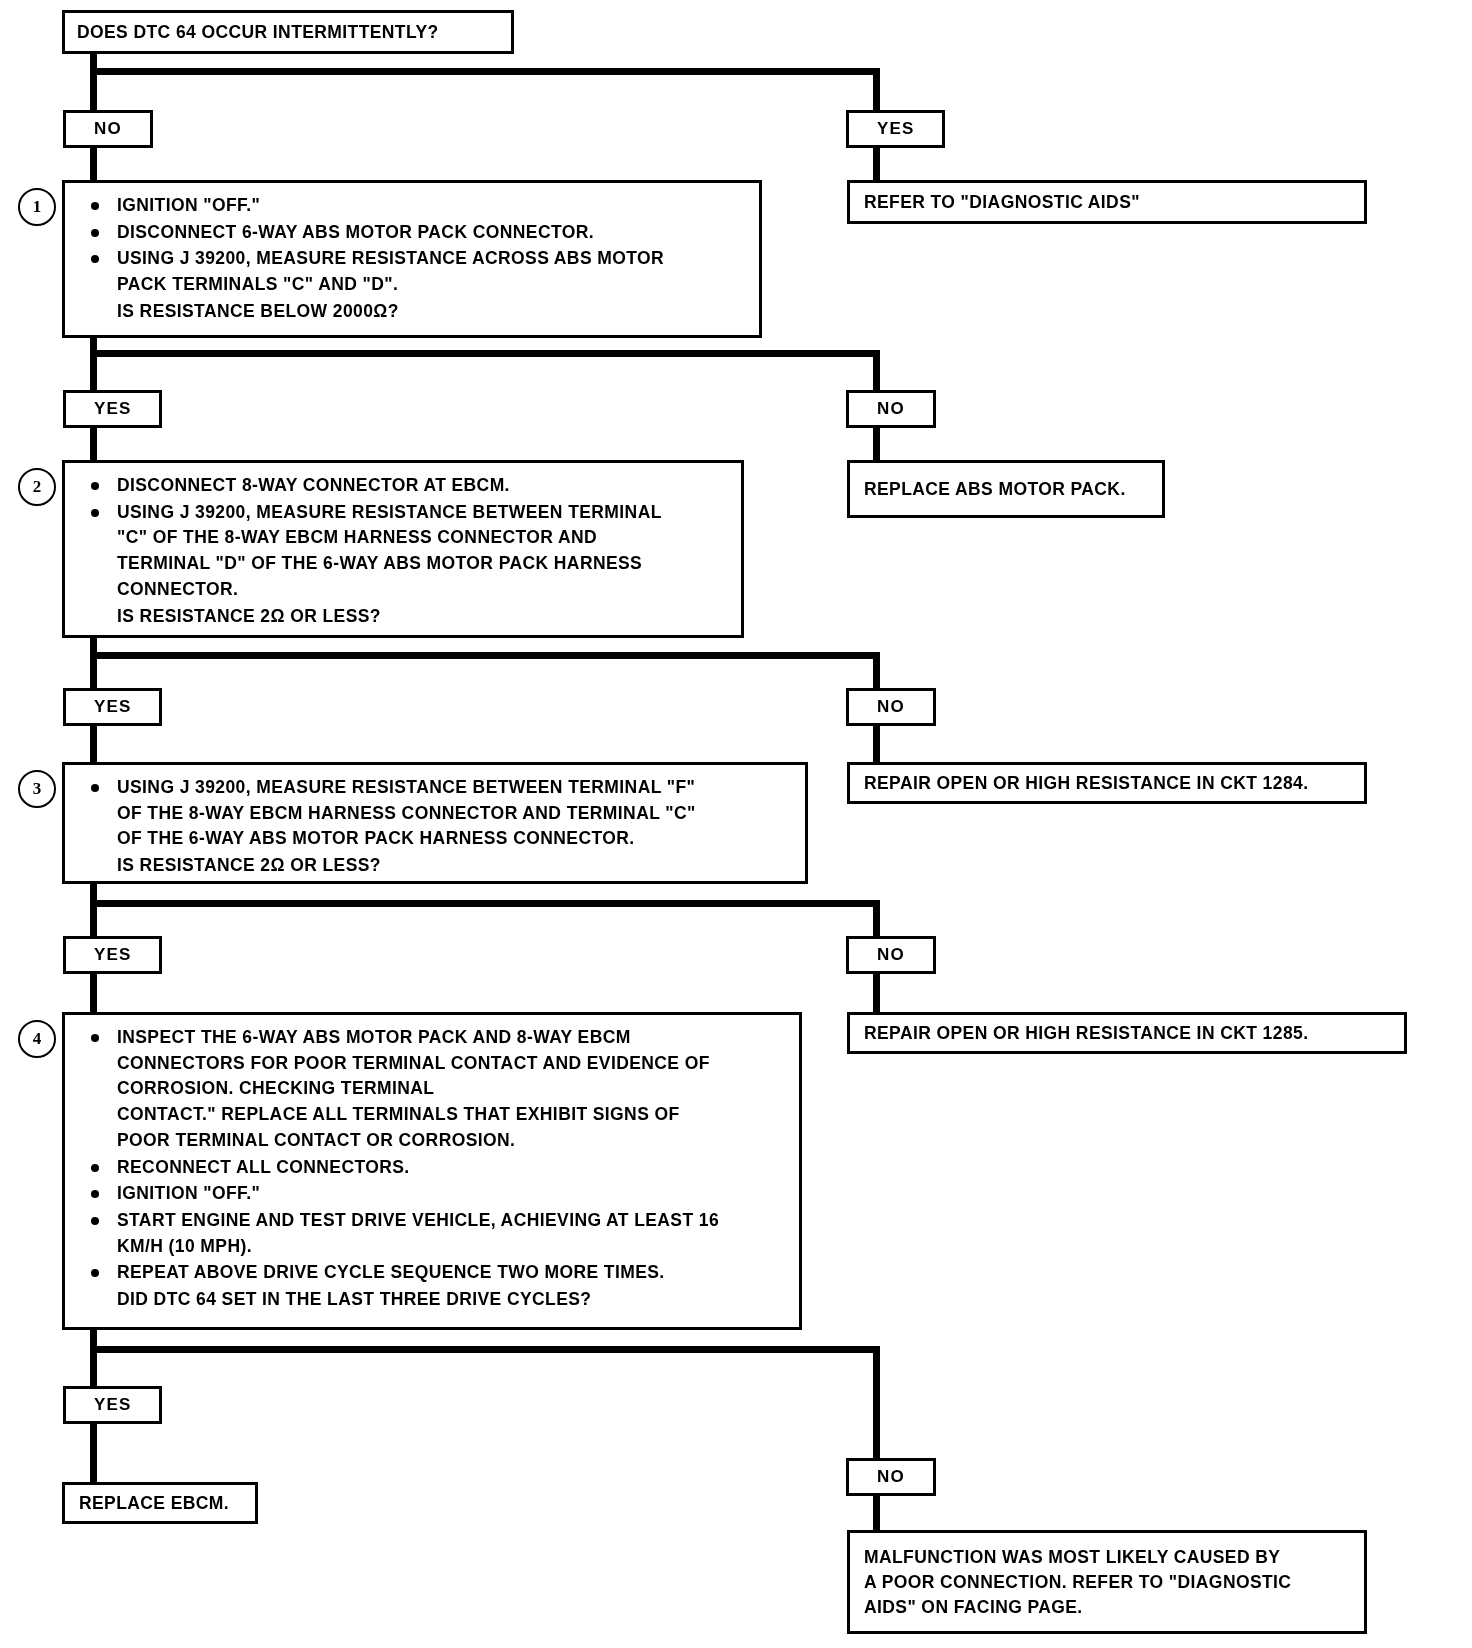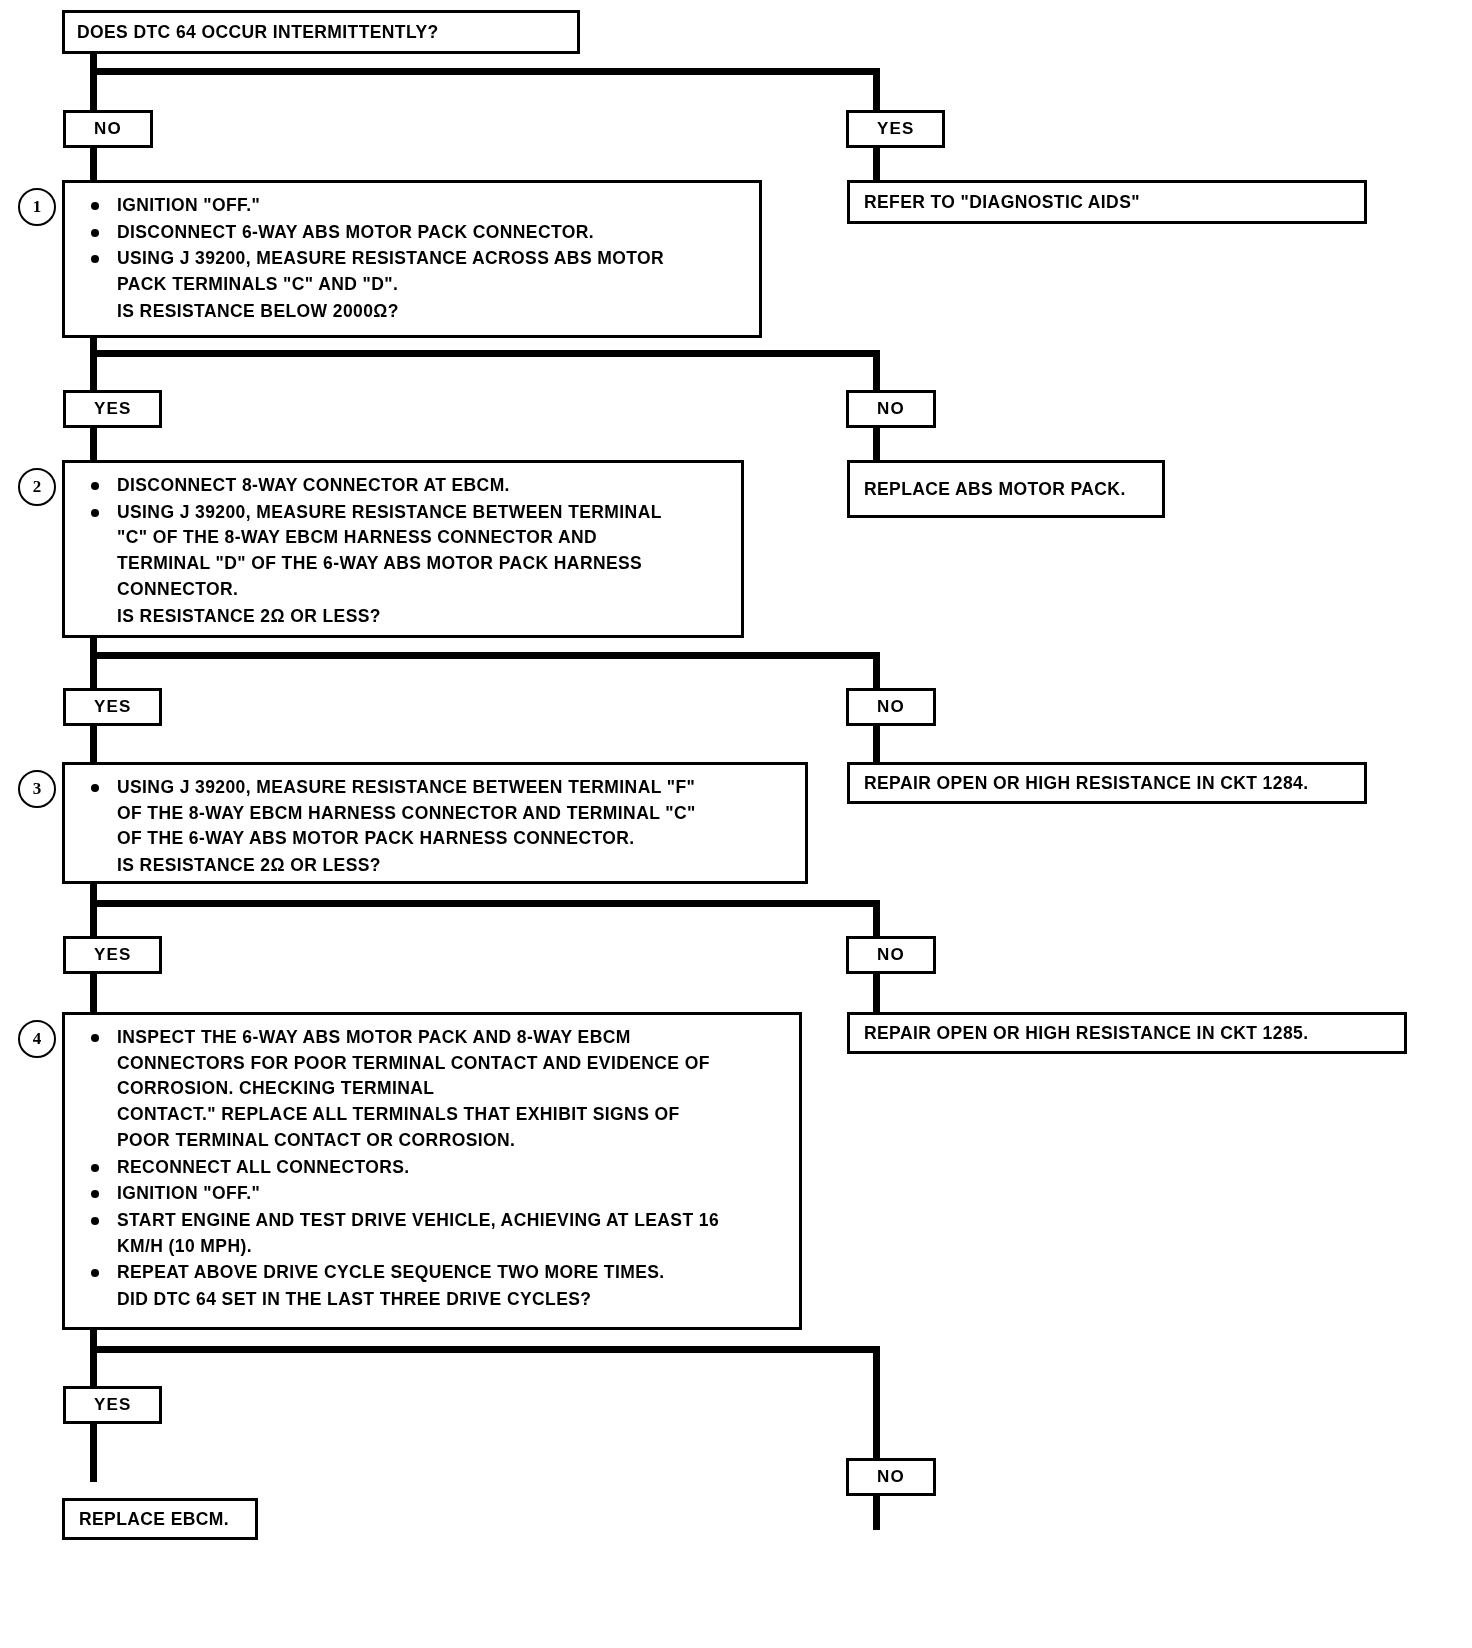--- a/index.html
+++ b/index.html
@@ -113,21 +113,21 @@
     position: absolute;
     height: 7px;
     background: #000;
   }
 </style>
 </head>
 <body>
 
 <div class="canvas">
 
-  <div class="box" style="left:62px; top:10px; width:518px; height:44px; padding:0 12px; display:flex; align-items:center;">
+  <div class="box" style="left:62px; top:10px; width:452px; height:44px; padding:0 12px; display:flex; align-items:center;">
     <div class="box-text">DOES DTC 64 OCCUR INTERMITTENTLY?</div>
   </div>
 
   <div class="ln-v" style="left:90px; top:54px; height:18px;"></div>
 
   <div class="ln-h" style="left:90px; top:68px; width:790px;"></div>
 
   <div class="ln-v" style="left:90px; top:68px; height:46px;"></div>
 
   <div class="ln-v" style="left:873px; top:68px; height:46px;"></div>
@@ -271,18 +271,23 @@
   </div>
   <div class="tag" style="left:846px; top:1458px;">
     <span>NO</span>
   </div>
 
   <div class="ln-v" style="left:873px; top:1346px; height:114px;"></div>
 
   <div class="ln-v" style="left:90px; top:1424px; height:58px;"></div>
   <div class="ln-v" style="left:873px; top:1496px; height:34px;"></div>
 
-  <div class="box" style="left:62px; top:1482px; width:196px; height:42px; padding:0 14px; display:flex; align-items:center;margin-top:16px;">
+  <div class="box" style="left:62px; top:1482px; width:196px; height:42px; padding:0 14px; display:flex; align-items:center;">
     <div class="box-text">REPLACE EBCM.</div>
   </div>
 
+  <div class="box" style="left:847px; top:1530px; width:520px; height:104px; padding:12px 14px; display:flex; align-items:flex-start;">
+    <div class="box-text">MALFUNCTION WAS MOST LIKELY CAUSED BY
+A POOR CONNECTION. REFER TO "DIAGNOSTIC
+AIDS" ON FACING PAGE.</div>
+  </div>
 
 </div>
 
 </body></html>

